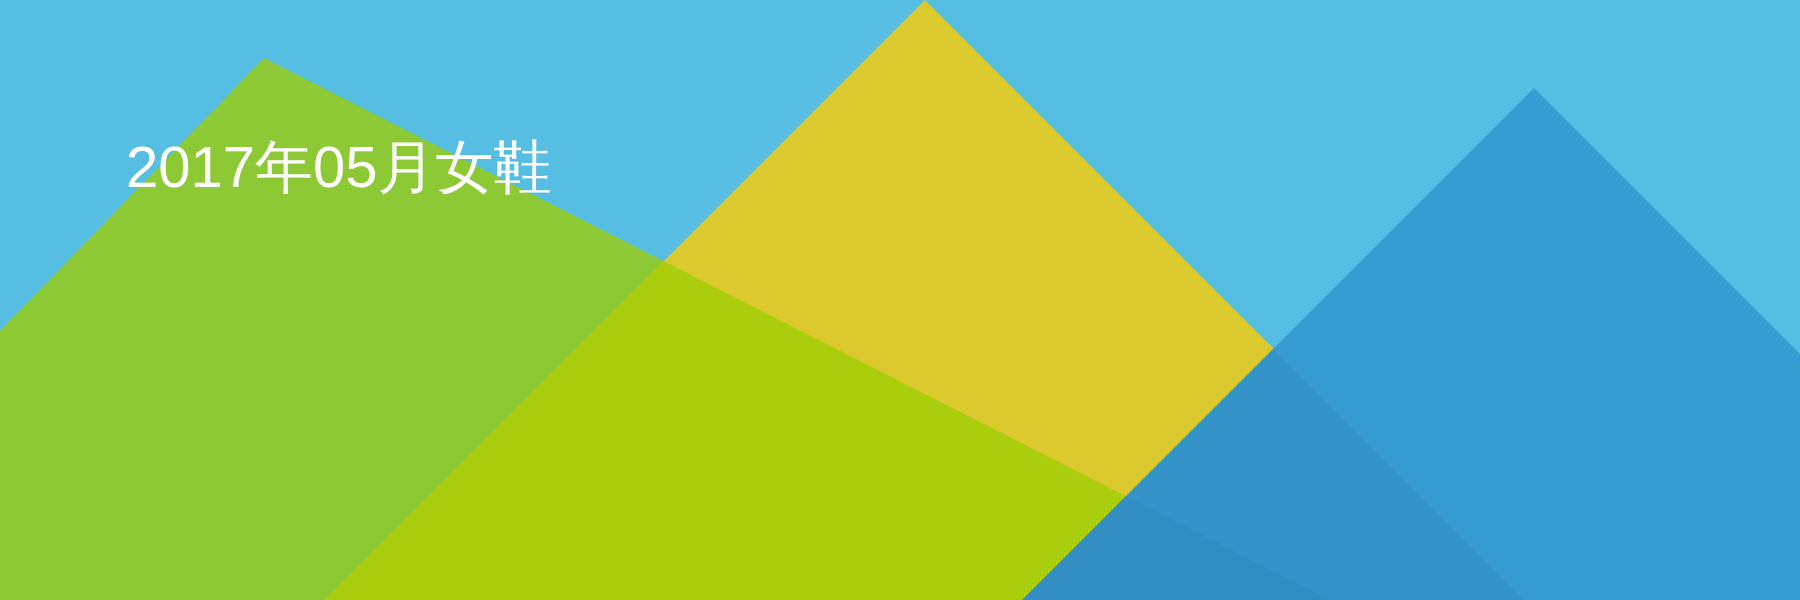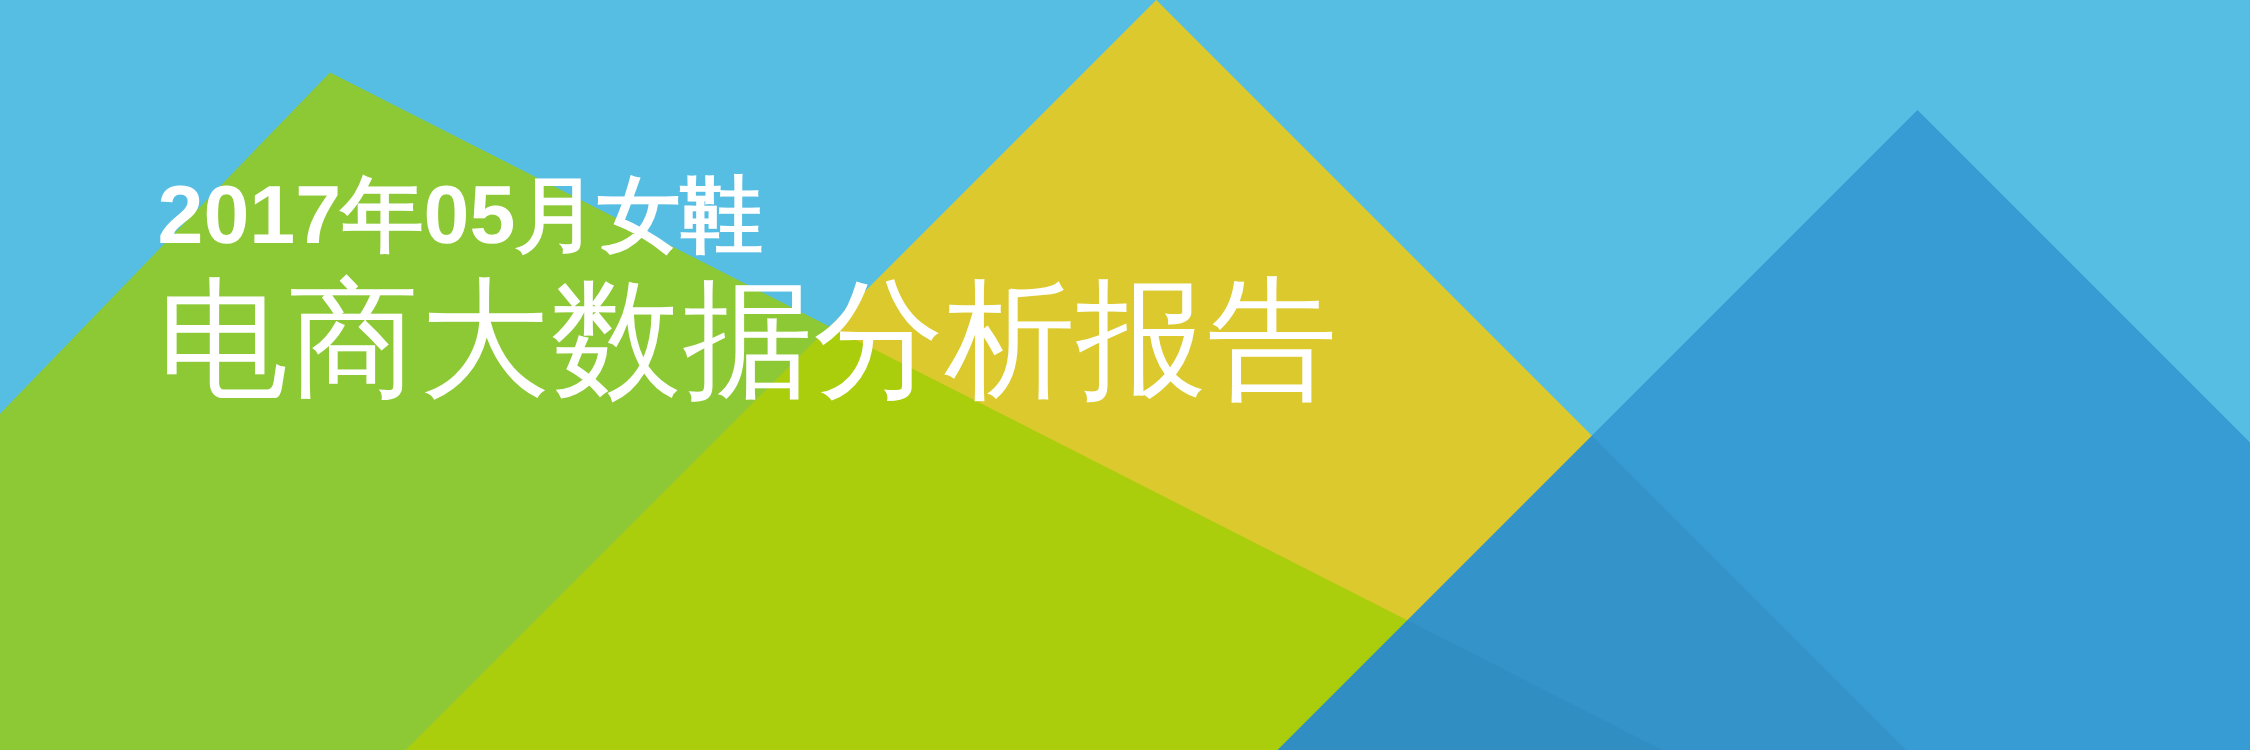--- a/index.html
+++ b/index.html
@@ -26,22 +26,22 @@
   .title-block {
     position: absolute;
     left: 126px;
     top: 138px;
     z-index: 10;
     color: #ffffff;
     line-height: 1.0;
     pointer-events: none;
   }
   .title-line-1 {
-    font-size: 66px;
-    font-weight: 700;
+    font-size: 58px;
+    font-weight: 400;
     letter-spacing: 0px;
     white-space: nowrap;
     display: block;
     margin: 0 0 16px 0;
   }
   .title-line-2 {
     font-size: 104px;
     font-weight: 400;
     letter-spacing: 1px;
     white-space: nowrap;
@@ -76,16 +76,15 @@
 
     <clipPath id="clip-overlap">
       <polygon points="264,58 1330,600 -260,600"></polygon>
     </clipPath>
     <polygon points="1534,88 1022,600 1800,600 1800,88" fill="#000000" opacity="0.04" clip-path="url(#clip-overlap)"></polygon>
 
   </svg>
 
   <div class="title-block">
     <span class="title-line-1">2017年05月女鞋</span>
-    <span class="title-line-2">电商大数据分析报告</span>
   </div>
 
 </div>
 
 </body></html>

